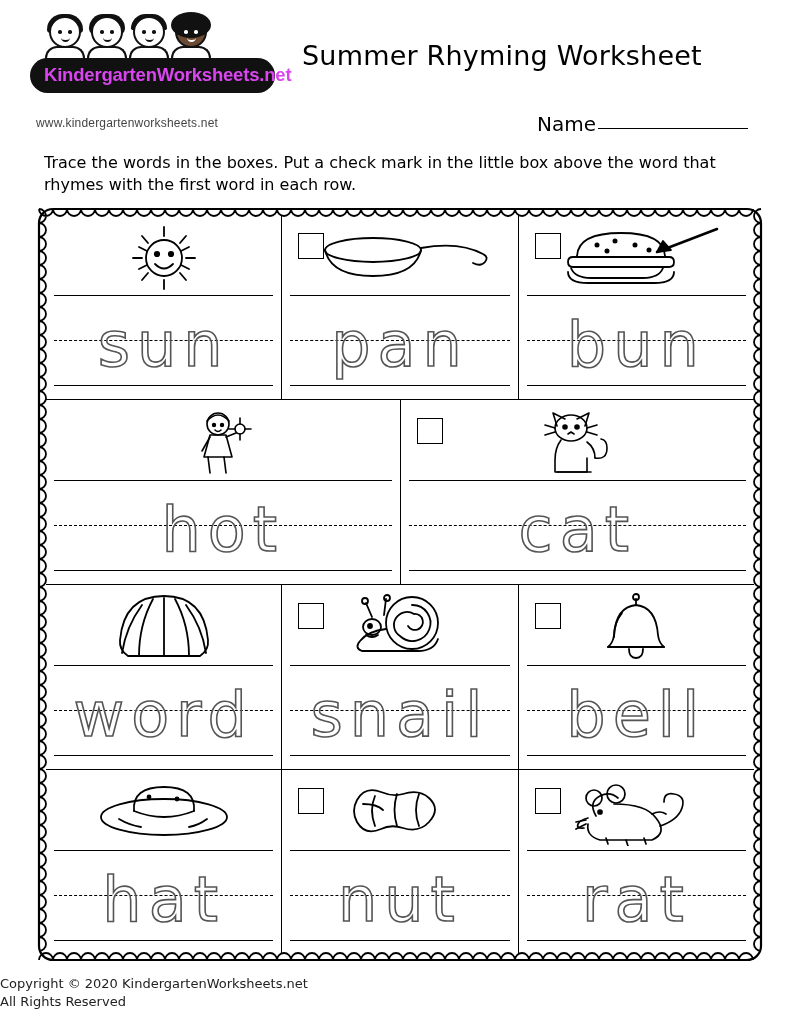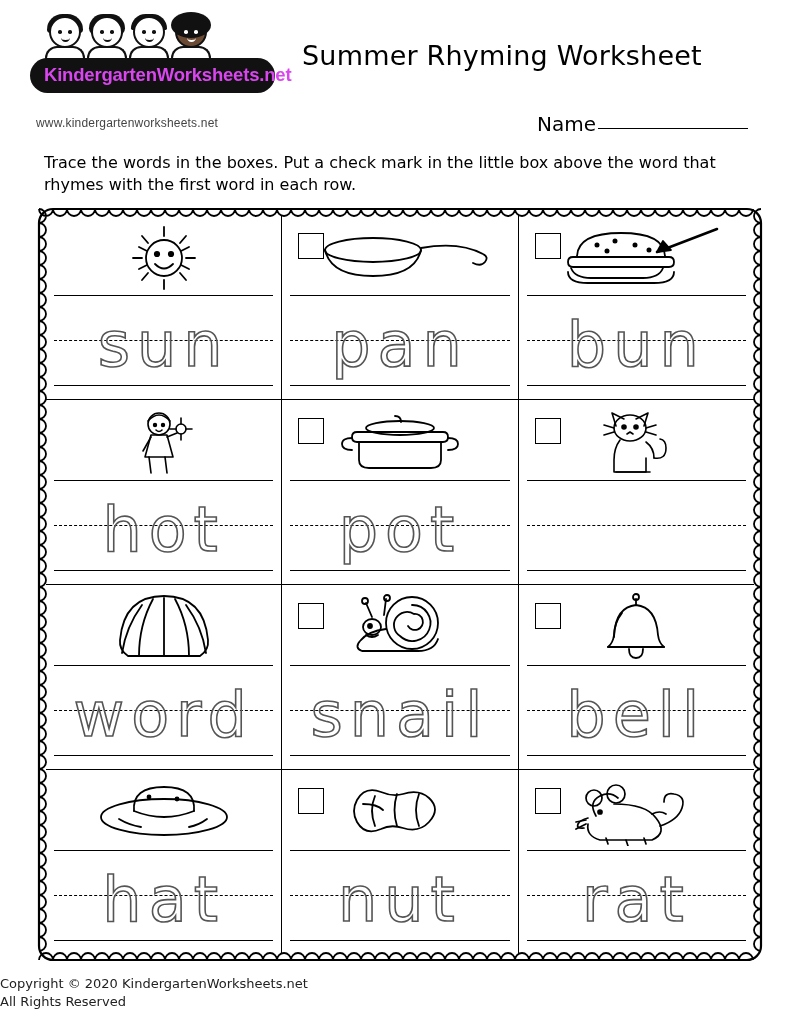--- a/index.html
+++ b/index.html
@@ -426,41 +426,20 @@
           </svg>
         </div>
         <div class="writing">
           <div class="wline top"></div>
             <div class="wline mid"></div>
             <div class="wline bot"></div>
           <div class="trace-word">hot</div>
         </div>
       </div>
 
-      <div class="cell">
-        <div class="checkbox"></div>
-        <div class="pic">
-          <svg width="150" height="62" viewBox="0 0 150 62">
-            <g fill="none" stroke="#000" stroke-width="1.8" stroke-linecap="round" stroke-linejoin="round">
-              <path d="M70 4 q6 0 6 6"></path>
-              <ellipse cx="75" cy="16" rx="34" ry="7"></ellipse>
-              <path d="M32 20 h86 q5 0 5 5 q0 5 -5 5 h-86 q-5 0 -5 -5 q0 -5 5 -5"></path>
-              <path d="M34 30 v18 q0 8 10 8 h62 q10 0 10 -8 v-18"></path>
-              <path d="M27 26 q-10 0 -10 6 q0 6 10 6"></path>
-              <path d="M123 26 q10 0 10 6 q0 6 -10 6"></path>
-            </g>
-          </svg>
-        </div>
-        <div class="writing">
-          <div class="wline top"></div>
-            <div class="wline mid"></div>
-            <div class="wline bot"></div>
-          <div class="trace-word">pot</div>
-        </div>
-      </div>
 
       <div class="cell">
         <div class="checkbox"></div>
         <div class="pic">
           <svg width="96" height="70" viewBox="0 0 96 70">
             <g fill="none" stroke="#000" stroke-width="1.6" stroke-linecap="round" stroke-linejoin="round">
               <path d="M28 18 l-4 -13 l12 6"></path>
               <path d="M56 18 l4 -13 l-12 6"></path>
               <ellipse cx="42" cy="20" rx="16" ry="13"></ellipse>
               <circle cx="36" cy="19" r="2" fill="#000"></circle>
@@ -471,20 +450,21 @@
               <path d="M58 34 q8 6 8 16"></path>
               <path d="M66 50 q12 2 12 -10 q0 -8 -6 -9"></path>
               <path d="M28 64 h34"></path>
             </g>
           </svg>
         </div>
         <div class="writing">
           <div class="wline top"></div>
             <div class="wline mid"></div>
             <div class="wline bot"></div>
+          <div class="trace-word">cat</div>
         </div>
       </div>
     </div>
 
     <div class="row">
       <div class="cell">
         <div class="pic">
           <svg width="110" height="72" viewBox="0 0 110 72">
             <g fill="none" stroke="#000" stroke-width="1.8" stroke-linecap="round" stroke-linejoin="round">
               <path d="M55 4 q40 0 44 44 q1 10 -8 16 h-72 q-9 -6 -8 -16 q4 -44 44 -44"></path>

